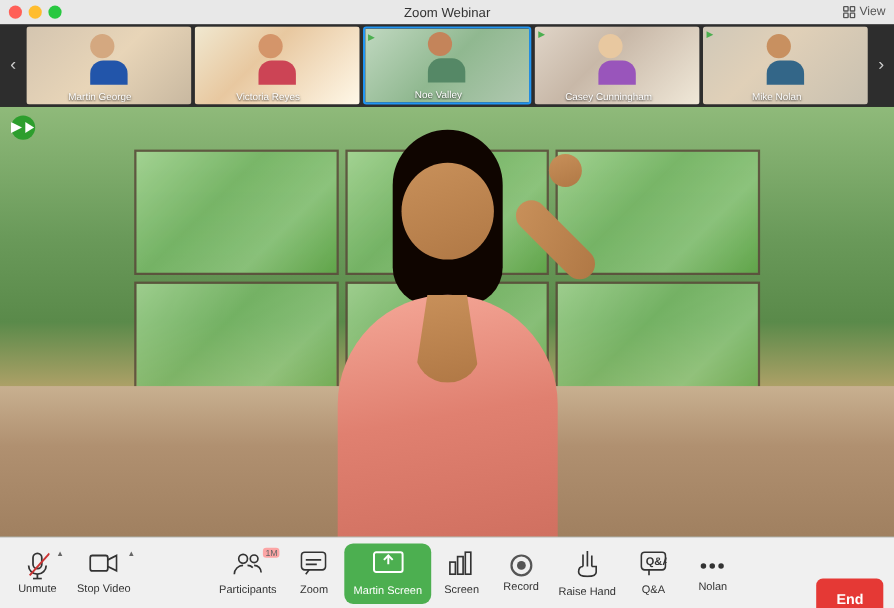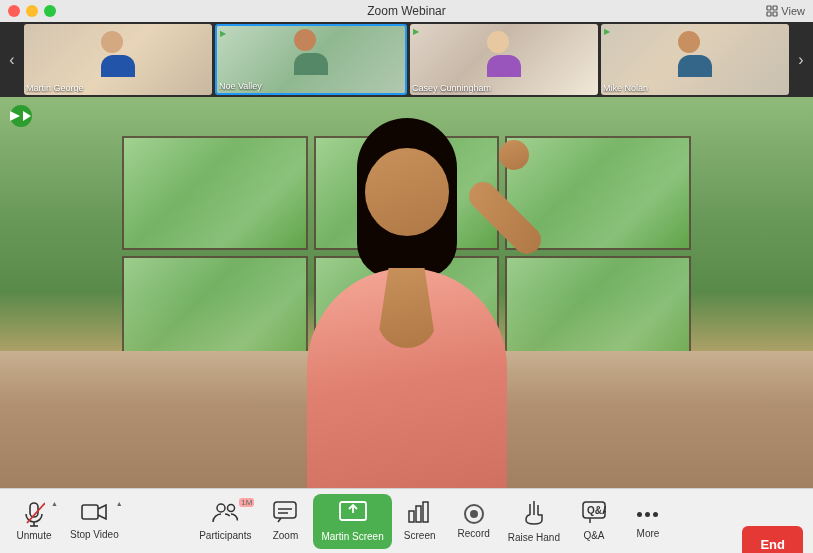--- a/index.html
+++ b/index.html
@@ -102,21 +102,21 @@
     }
 
     .thumb-name {
       position: absolute;
       bottom: 2px;
       left: 2px;
       right: 18px;
       font-size: 9px;
       color: #fff;
       text-shadow: 0 1px 2px rgba(0,0,0,0.8);
-      text-align: left;
+      text-align: center;
       white-space: nowrap;
       overflow: hidden;
       text-overflow: ellipsis;
     }
     .thumb-host-badge {
       position: absolute;
       top: 3px;
       left: 3px;
       font-size: 8px;
       color: #4caf50;
@@ -381,20 +381,29 @@
     <div class="thumb">
       <div class="thumb-bg thumb-bg-1">
         <div class="thumb-person">
           <div class="tp-head t1-head"></div>
           <div class="tp-body t1-body"></div>
         </div>
       </div>
       <span class="thumb-name">Martin George</span>
     </div>
 
+    <div class="thumb">
+      <div class="thumb-bg thumb-bg-2">
+        <div class="thumb-person">
+          <div class="tp-head t2-head"></div>
+          <div class="tp-body t2-body"></div>
+        </div>
+      </div>
+      <span class="thumb-name">Victoria Reyes</span>
+    </div>
 
     <div class="thumb active-thumb">
       <div class="thumb-bg thumb-bg-3">
         <div class="thumb-person">
           <div class="tp-head t3-head"></div>
           <div class="tp-body t3-body"></div>
         </div>
       </div>
       <span class="thumb-host-badge">▶</span>
       <span class="thumb-name">Noe Valley</span>
@@ -579,21 +588,21 @@
       </div>
       <span class="tool-label">Q&amp;A</span>
     </div>
 
     <div class="tool-btn">
       <div style="display:flex;gap:3px;align-items:center;height:22px;">
         <div style="width:5px;height:5px;border-radius:50%;background:#333;"></div>
         <div style="width:5px;height:5px;border-radius:50%;background:#333;"></div>
         <div style="width:5px;height:5px;border-radius:50%;background:#333;"></div>
       </div>
-      <span class="tool-label">More</span>
+      <span class="tool-label">Nolan</span>
     </div>
 
   </div>
 
   <div class="toolbar-right">
     <button class="end-btn">End</button>
   </div>
 </div>
 
 </body></html>

